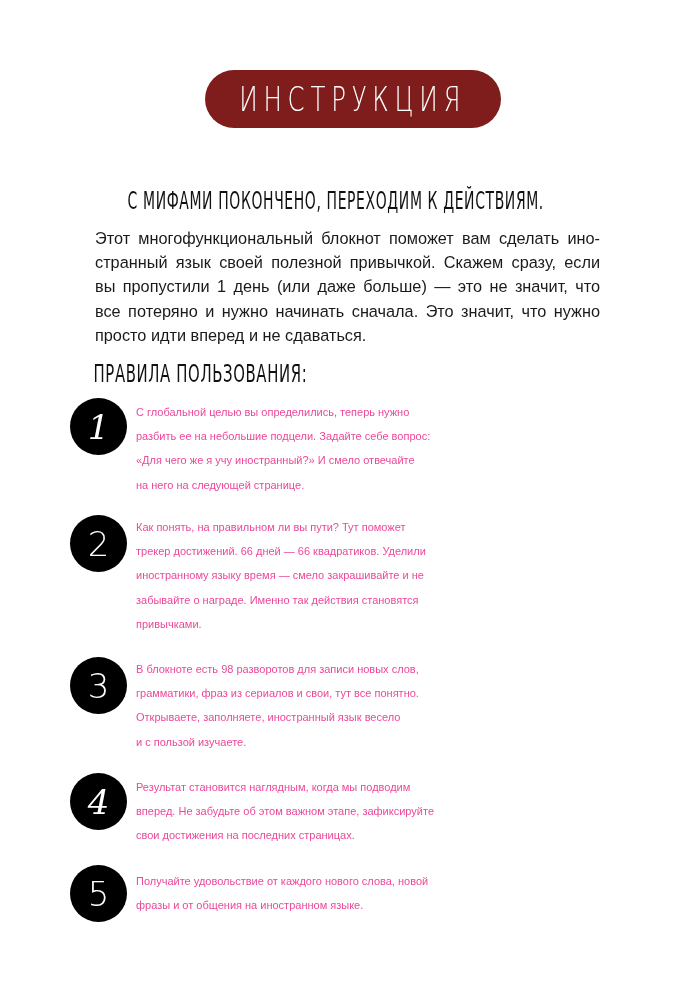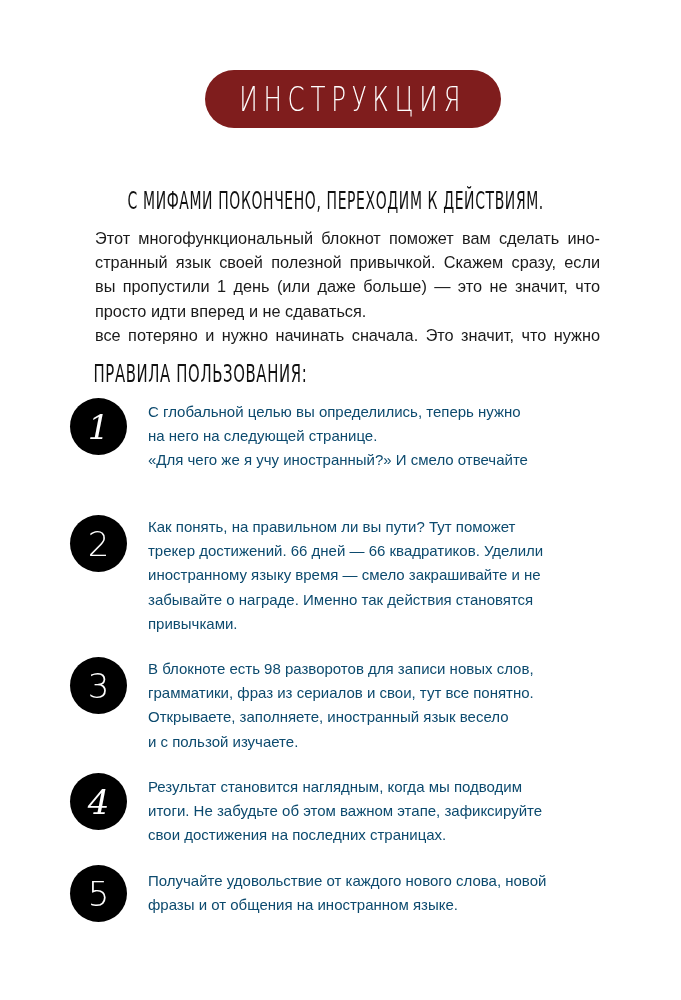--- a/index.html
+++ b/index.html
@@ -40,54 +40,55 @@
   .rules-heading span { display: inline-block; transform: scaleX(0.62); letter-spacing: 1px; }
   .rule { position: absolute; left: 70px; width: 560px; }
   .rule .circle {
     position: absolute; left: 0; width: 57px; height: 57px; border-radius: 50%;
     background: #000; color: #fff;
     display: flex; align-items: center; justify-content: center;
     font-family: "DejaVu Sans", sans-serif; font-weight: 300; font-size: 34px;
   }
   .rule .circle.hand { font-style: italic; font-family: "DejaVu Serif", serif; font-weight: normal; }
   .rule .text {
-    position: absolute; left: 78px; top: 0; width: 480px;
-    font-size: 15px; line-height: 24.2px; color: #0c4a6e;
+    position: absolute; left: 66px; top: 0; width: 480px;
+    font-size: 11px; line-height: 24.2px; color: #ec4899;
   }
   .rule .text .line { display: block; white-space: nowrap; }
 </style>
 </head>
 <body>
 
 <div class="title-pill">
   <span>ИНСТРУКЦИЯ</span>
 </div>
 
 <div class="subtitle">
   <span>С МИФАМИ ПОКОНЧЕНО, ПЕРЕХОДИМ К ДЕЙСТВИЯМ.</span>
 </div>
 
 <div class="intro">
   <span class="line">Этот многофункциональный блокнот поможет вам сделать ино-</span>
   <span class="line">странный язык своей полезной привычкой. Скажем сразу, если</span>
   <span class="line">вы пропустили 1 день (или даже больше) — это не значит, что</span>
+  <span class="line">все потеряно и нужно начинать сначала. Это значит, что нужно</span>
   <span class="line last">просто идти вперед и не сдаваться.</span>
-  <span class="line">все потеряно и нужно начинать сначала. Это значит, что нужно</span>
 </div>
 
 <div class="rules-heading">
   <span>ПРАВИЛА ПОЛЬЗОВАНИЯ:</span>
 </div>
 
 <div class="rule" style="top:398px;">
   <div class="circle hand" style="top:0;">1</div>
   <div class="text" style="top:2px;">
     <span class="line">С глобальной целью вы определились, теперь нужно</span>
+    <span class="line">разбить ее на небольшие подцели. Задайте себе вопрос:</span>
+    <span class="line">«Для чего же я учу иностранный?» И смело отвечайте</span>
     <span class="line">на него на следующей странице.</span>
-    <span class="line">«Для чего же я учу иностранный?» И смело отвечайте</span>
   </div>
 </div>
 
 <div class="rule" style="top:515px;">
   <div class="circle" style="top:0;">2</div>
   <div class="text" style="top:0;">
     <span class="line">Как понять, на правильном ли вы пути? Тут поможет</span>
     <span class="line">трекер достижений. 66 дней — 66 квадратиков. Уделили</span>
     <span class="line">иностранному языку время — смело закрашивайте и не</span>
     <span class="line">забывайте о награде. Именно так действия становятся</span>
@@ -102,21 +103,21 @@
     <span class="line">грамматики, фраз из сериалов и свои, тут все понятно.</span>
     <span class="line">Открываете, заполняете, иностранный язык весело</span>
     <span class="line">и с пользой изучаете.</span>
   </div>
 </div>
 
 <div class="rule" style="top:773px;">
   <div class="circle hand" style="top:0;">4</div>
   <div class="text" style="top:2px;">
     <span class="line">Результат становится наглядным, когда мы подводим</span>
-    <span class="line">итоги. Не забудьте об этом важном этапе, зафиксируйте</span>
+    <span class="line">вперед. Не забудьте об этом важном этапе, зафиксируйте</span>
     <span class="line">свои достижения на последних страницах.</span>
   </div>
 </div>
 
 <div class="rule" style="top:865px;">
   <div class="circle" style="top:0;">5</div>
   <div class="text" style="top:4px;">
     <span class="line">Получайте удовольствие от каждого нового слова, новой</span>
     <span class="line">фразы и от общения на иностранном языке.</span>
   </div>

